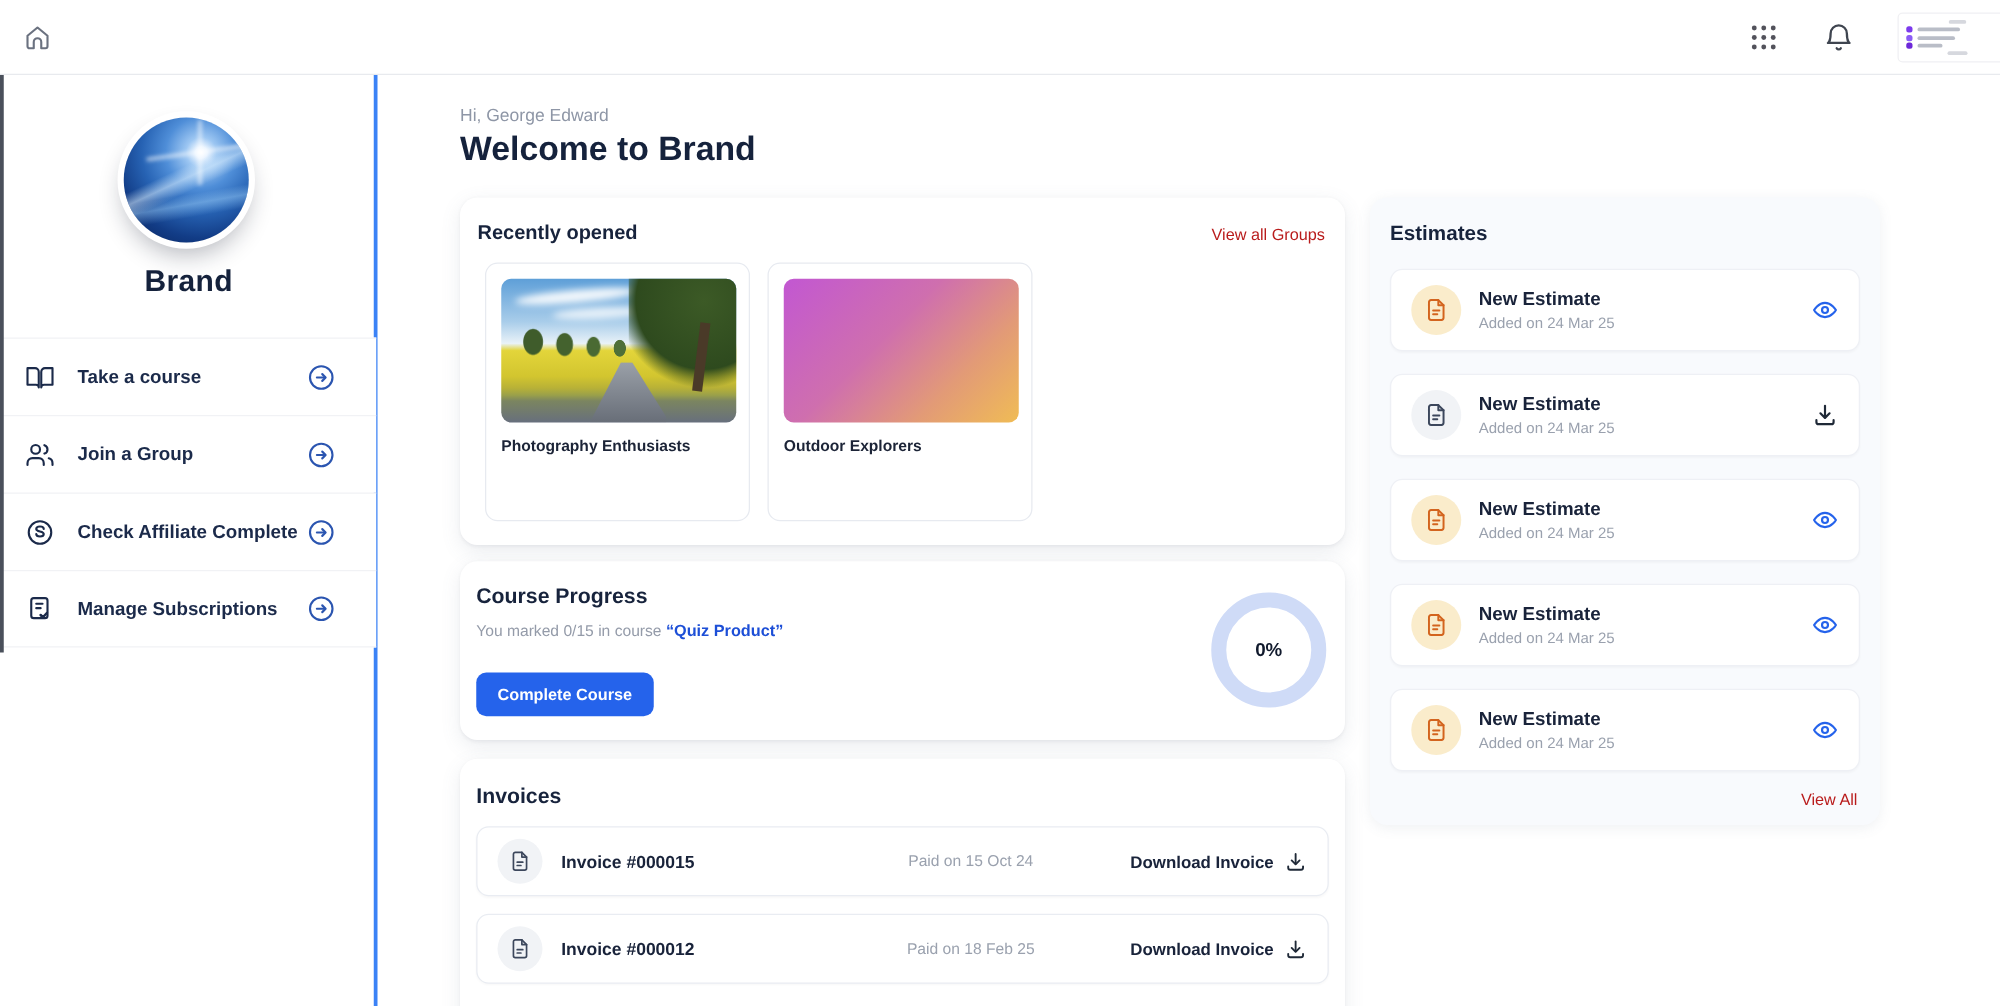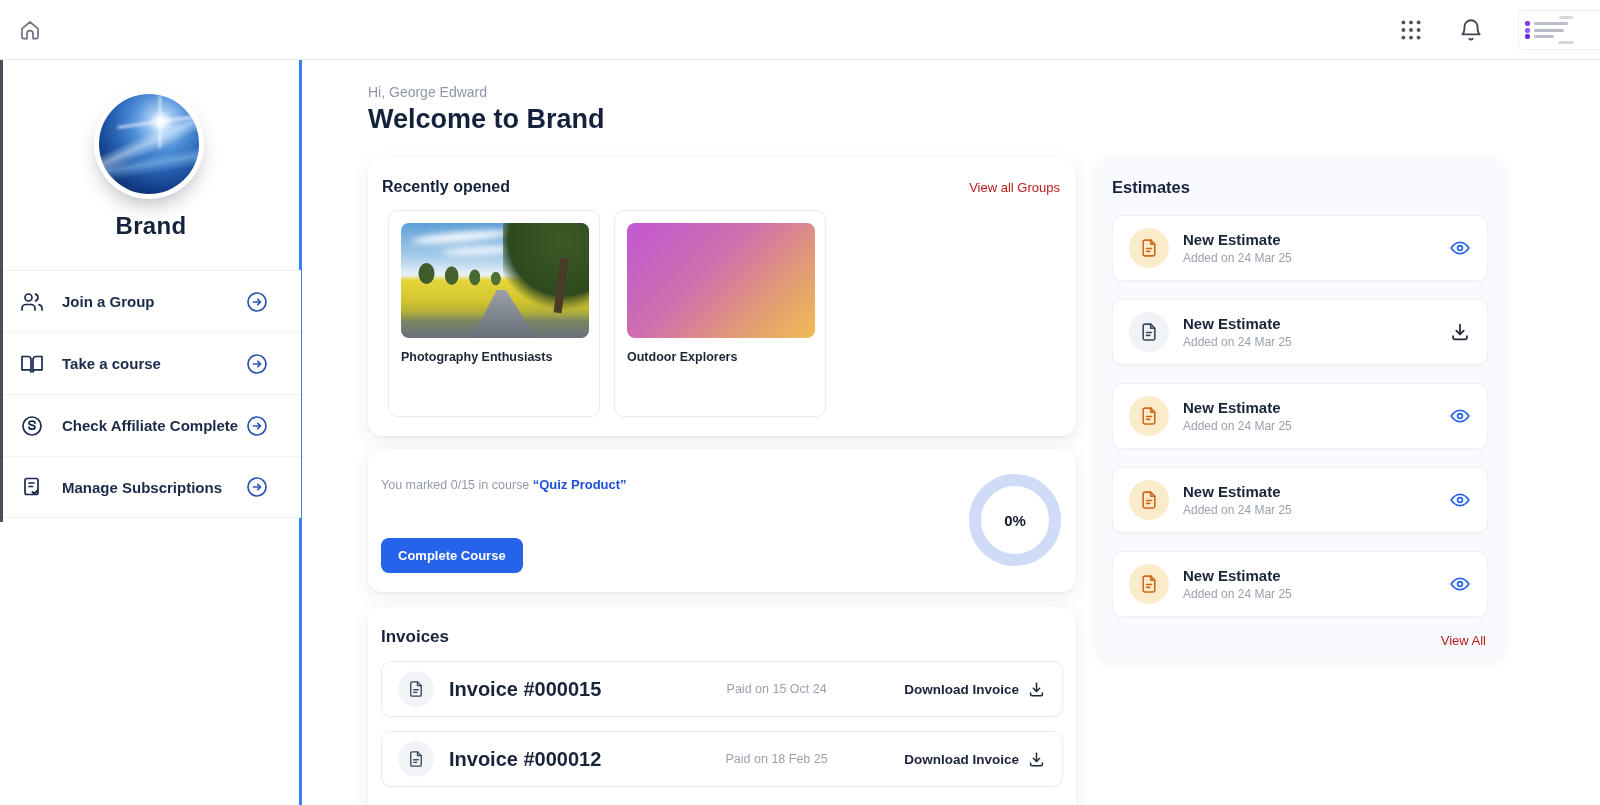--- a/index.html
+++ b/index.html
@@ -84,21 +84,21 @@
   .donut { position:absolute; right:15px; top:25px; width:92px; height:92px; border-radius:50%;
     border:12px solid #cfdbf7; display:flex; align-items:center; justify-content:center; background:#fff; }
   .donut .pct { font-size:15px; font-weight:bold; color:#111a2d; }
 
   
   .invoices { left:66px; top:547px; width:708px; height:258px; padding:20px 13px 0 13px; border-bottom-left-radius:0; border-bottom-right-radius:0; }
   .inv-row { position:relative; margin-top:14px; height:56px; border:1px solid #e9ecf2; border-radius:10px;
     display:flex; align-items:center; padding:0 16px; background:#fff; box-shadow:0 1px 2px rgba(16,24,40,.03); }
   .inv-row:first-of-type { margin-top:16px; }
   .doc-circle { width:36px; height:36px; border-radius:50%; background:#f1f3f6; display:flex; align-items:center; justify-content:center; flex:0 0 auto; }
-  .inv-name { margin-left:15px; font-size:20px; font-weight:bold; color:#19233a; width:200px; }
+  .inv-name { margin-left:15px; font-size:14px; font-weight:bold; color:#19233a; width:200px; }
   .inv-status { flex:1; text-align:center; font-size:12.5px; color:#9aa1ae; }
   .inv-action { display:flex; align-items:center; gap:8px; cursor:pointer; }
   .inv-action .al { font-size:13.5px; font-weight:bold; color:#19233a; }
 
   
   .estimates { position:absolute; left:794px; top:98px; width:408px; height:502px; background:#f8fafd;
     border-radius:14px; box-shadow:0 2px 10px rgba(100,116,139,.10); padding:20px 16px 0 16px; }
   .est-title { font-size:16.5px; font-weight:bold; color:#17233c; }
   .est-row { margin-top:18px; height:66px; background:#fff; border:1px solid #eef0f5; border-radius:10px;
     display:flex; align-items:center; padding:0 16px; box-shadow:0 1px 2px rgba(16,24,40,.03); }
@@ -166,44 +166,44 @@
     <div class="flare-h"></div>
     <div class="flare-v"></div>
   </div>
   <div class="brand-name">Brand</div>
 
   <div class="menu">
 
     <div class="menu-item">
       <span class="mi-icon">
         <svg viewBox="0 0 24 24" fill="none" stroke="#1b2a4a" stroke-width="1.7" stroke-linecap="round" stroke-linejoin="round">
-          <path d="M15 20v-1.5a4 4 0 0 0-4-4H6a4 4 0 0 0-4 4V20"></path>
-            <circle cx="8.5" cy="7.5" r="3.5"></circle>
-          <path d="M22 20v-1.5a4 4 0 0 0-3-3.85"></path>
-            <path d="M15.5 4.15a3.5 3.5 0 0 1 0 6.7"></path>
-        </svg>
-      </span>
-      <span class="mi-label">Join a Group</span>
+          <path d="M2 4.5h6a3 3 0 0 1 3 3V20a2.2 2.2 0 0 0-2.2-2.2H2Z"></path>
+          <path d="M22 4.5h-6a3 3 0 0 0-3 3V20a2.2 2.2 0 0 1 2.2-2.2H22Z"></path>
+        </svg>
+      </span>
+      <span class="mi-label">Take a course</span>
       <span class="mi-arrow">
         <svg viewBox="0 0 24 24" fill="none" stroke="#2b55b0" stroke-width="1.7" stroke-linecap="round" stroke-linejoin="round">
           <circle cx="12" cy="12" r="9"></circle>
             <path d="M8.5 12h6.5"></path>
             <path d="m12.8 9.3 2.7 2.7-2.7 2.7"></path>
         </svg>
       </span>
     </div>
 
     <div class="menu-item">
       <span class="mi-icon">
         <svg viewBox="0 0 24 24" fill="none" stroke="#1b2a4a" stroke-width="1.7" stroke-linecap="round" stroke-linejoin="round">
-          <path d="M2 4.5h6a3 3 0 0 1 3 3V20a2.2 2.2 0 0 0-2.2-2.2H2Z"></path>
-          <path d="M22 4.5h-6a3 3 0 0 0-3 3V20a2.2 2.2 0 0 1 2.2-2.2H22Z"></path>
-        </svg>
-      </span>
-      <span class="mi-label">Take a course</span>
+          <path d="M15 20v-1.5a4 4 0 0 0-4-4H6a4 4 0 0 0-4 4V20"></path>
+            <circle cx="8.5" cy="7.5" r="3.5"></circle>
+          <path d="M22 20v-1.5a4 4 0 0 0-3-3.85"></path>
+            <path d="M15.5 4.15a3.5 3.5 0 0 1 0 6.7"></path>
+        </svg>
+      </span>
+      <span class="mi-label">Join a Group</span>
       <span class="mi-arrow">
         <svg viewBox="0 0 24 24" fill="none" stroke="#2b55b0" stroke-width="1.7" stroke-linecap="round" stroke-linejoin="round">
           <circle cx="12" cy="12" r="9"></circle>
             <path d="M8.5 12h6.5"></path>
             <path d="m12.8 9.3 2.7 2.7-2.7 2.7"></path>
         </svg>
       </span>
     </div>
 
     <div class="menu-item">
@@ -267,20 +267,21 @@
         <div class="gname">Photography Enthusiasts</div>
       </div>
       <div class="gcard">
         <div class="gthumb gradient"></div>
         <div class="gname">Outdoor Explorers</div>
       </div>
     </div>
   </div>
 
   <div class="card course">
+    <div class="section-title" style="font-size:17px">Course Progress</div>
     <div class="sub">
       <span>You marked 0/15 in course</span>
       <span class="course-link">“Quiz Product”</span>
     </div>
     <button class="btn-primary">Complete Course</button>
     <div class="donut">
       <span class="pct">0%</span>
     </div>
   </div>
 

